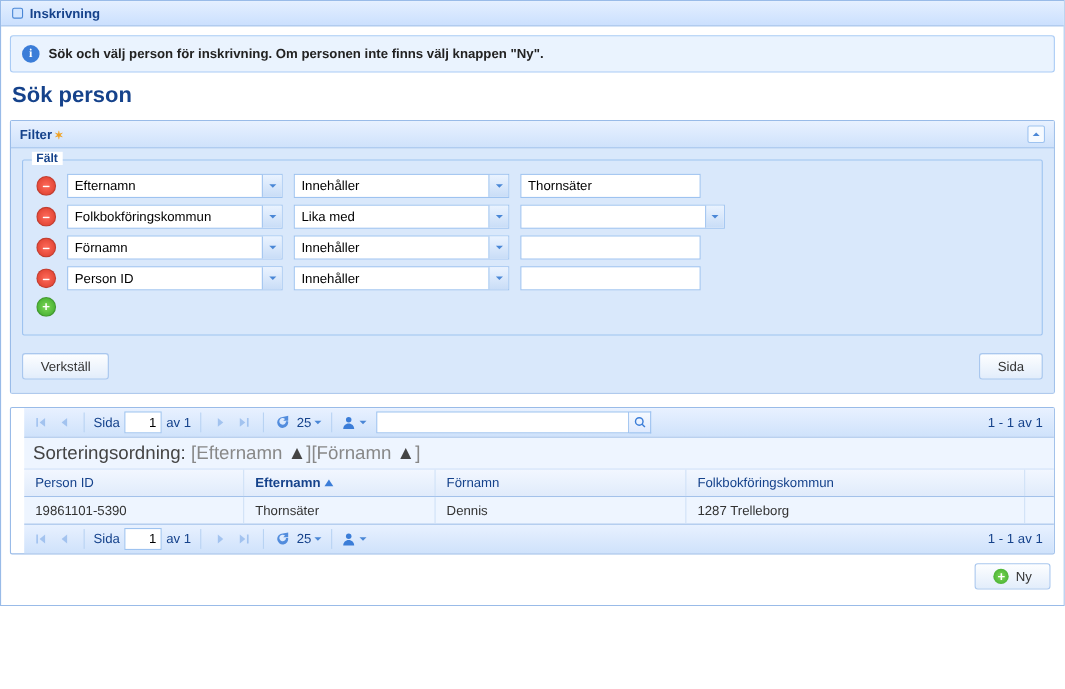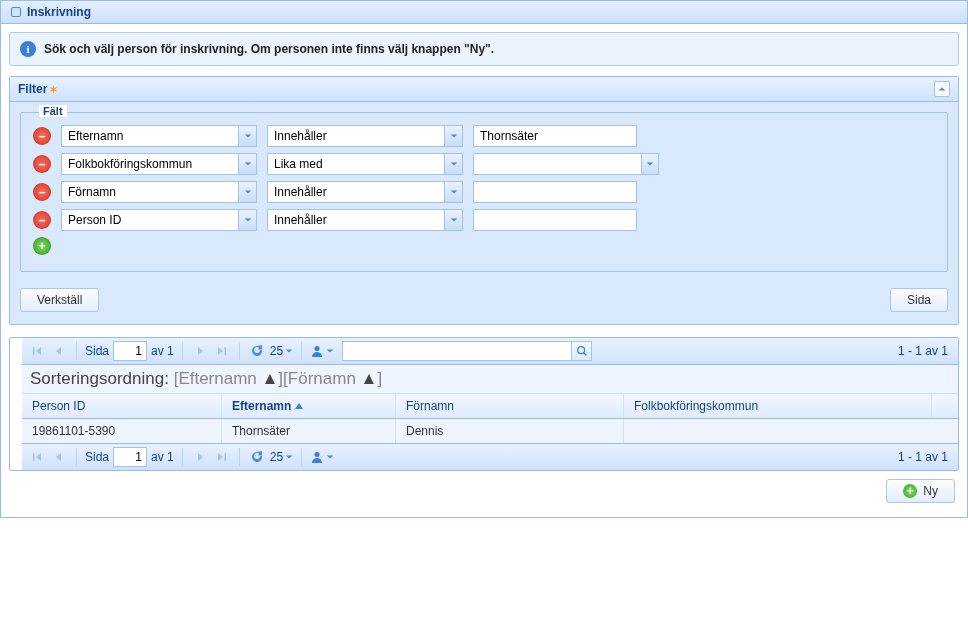--- a/index.html
+++ b/index.html
@@ -12,21 +12,21 @@
 .info-icon { width: 16px; height: 16px; border-radius: 50%; background: #3b7dd8; color: #fff; font-weight: bold; font-size: 11px; display: flex; align-items: center; justify-content: center; font-family: Georgia, serif; }
 .infobox-text { font-weight: bold; color: #222; }
 .pageheading { font-size: 20px; font-weight: bold; color: #15428b; margin: 6px 2px 10px; }
 .panel { border: 1px solid #99bbe8; border-radius: 2px; background: #d9e8fb; margin-bottom: 12px; }
 .panel-head { display: flex; align-items: center; justify-content: space-between; padding: 4px 8px; background: linear-gradient(#e8f1ff,#cfe2fb); border-bottom: 1px solid #99bbe8; color: #15428b; font-weight: bold; }
 .panel-head .spark { color: #f0a020; font-size: 10px; margin-left: 2px; }
 .collapse-btn { width: 16px; height: 16px; border: 1px solid #9ec3f0; border-radius: 2px; background: #f6faff; display: flex; align-items: center; justify-content: center; cursor: pointer; }
 .collapse-btn svg { width: 8px; height: 8px; fill: #4a87d6; }
 .panel-body { padding: 10px 10px 12px; background: #d9e8fb; }
 .fieldset { border: 1px solid #9ec3f0; border-radius: 2px; padding: 12px 12px 16px; position: relative; background: #d9e8fb; }
-.fieldset-legend { position: absolute; top: -8px; left: 18px; background: #ffffff; padding: 0 4px; color: #15428b; font-weight: bold; font-size: 11px; }
+.fieldset-legend { position: absolute; top: -8px; left: 8px; background: #ffffff; padding: 0 4px; color: #15428b; font-weight: bold; font-size: 11px; }
 .filter-row { display: flex; align-items: center; gap: 10px; margin-bottom: 6px; }
 .rm-btn, .add-btn { width: 18px; height: 18px; border-radius: 50%; display: flex; align-items: center; justify-content: center; color: #fff; font-weight: bold; cursor: pointer; border: 1px solid rgba(0,0,0,0.15); }
 .rm-btn { background: radial-gradient(#ff6b5b,#d93a2a); }
 .add-btn { background: radial-gradient(#7ed957,#3aa62a); margin-top: 4px; }
 .combo { position: relative; border: 1px solid #9ec3f0; background: #fff; height: 22px; display: flex; align-items: center; }
 .combo-field { border: none; height: 100%; padding: 0 6px; font-size: 12px; outline: none; flex: 1; background: transparent; }
 .combo-trigger { width: 18px; height: 100%; background: linear-gradient(#eaf3ff,#c9ddf7); border-left: 1px solid #9ec3f0; display: flex; align-items: center; justify-content: center; cursor: pointer; }
 .combo-trigger svg { width: 8px; height: 8px; fill: #4a87d6; }
 .w-field { width: 196px; }
 .w-op { width: 196px; }
@@ -83,20 +83,21 @@
     <span>Inskrivning</span>
   </div>
 
   <div class="content">
 
     <div class="infobox">
       <span class="info-icon">i</span>
       <span class="infobox-text">Sök och välj person för inskrivning. Om personen inte finns välj knappen "Ny".</span>
     </div>
 
+    <div class="pageheading">Sök person</div>
 
     <div class="panel">
       <div class="panel-head">
         <span>
           <span>Filter</span><span class="spark">✶</span>
         </span>
         <span class="collapse-btn">
           <svg viewBox="0 0 10 10">
               <path d="M1 7 L5 3 L9 7 Z"></path>
             </svg>
@@ -288,20 +289,21 @@
         <div class="col col-d">
             <span>Folkbokföringskommun</span>
           </div>
         <div class="col col-pad"></div>
       </div>
 
       <div class="gridrow hover">
         <div class="col col-a">19861101-5390</div>
         <div class="col col-b">Thornsäter</div>
         <div class="col col-c">Dennis</div>
+        <div class="col col-d">1287 Trelleborg</div>
         <div class="col col-pad"></div>
       </div>
 
       <div class="toolbar bottom">
         <span class="nav-btn disabled">
             <svg viewBox="0 0 12 12">
               <path d="M2 2h1.5v8H2zM10 2 5 6l5 4z"></path>
             </svg>
           </span>
         <span class="nav-btn disabled">

